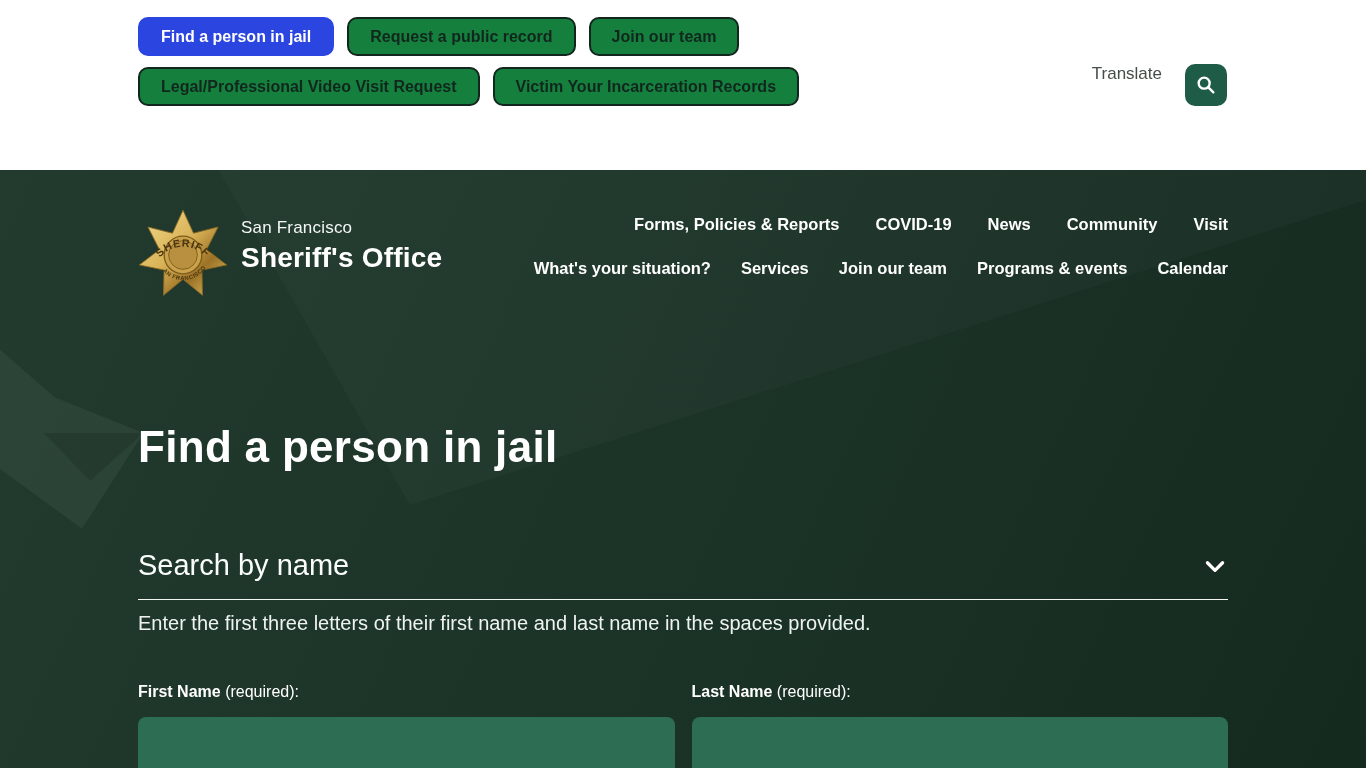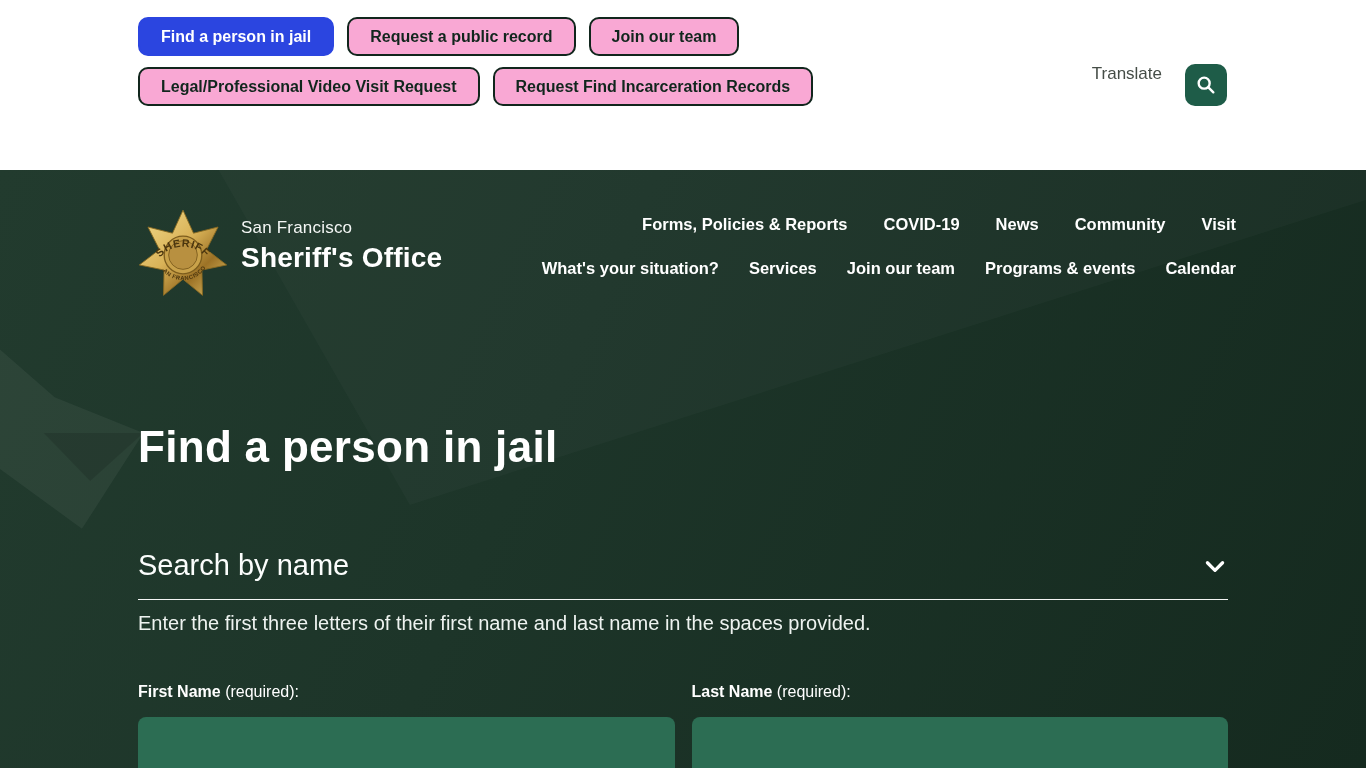--- a/index.html
+++ b/index.html
@@ -4,21 +4,21 @@
 <style>
   * { margin:0; padding:0; box-sizing:border-box; }
   html,body { width:1366px; height:768px; overflow:hidden; background:#fff;
     font-family:"Liberation Sans", sans-serif; }
 
   
   .topbar { position:relative; width:1366px; height:170px; background:#ffffff; }
   .quicklinks { position:absolute; left:138px; top:17px; width:860px;
     display:flex; flex-wrap:wrap; gap:11px 13px; }
   .pill { height:39px; display:inline-flex; align-items:center; padding:0 21px;
-    background:#f9a8d4; border:2px solid #11261d; border-radius:10px;
+    background:#15803d; border:2px solid #11261d; border-radius:10px;
     font-size:16px; font-weight:700; color:#11261d; cursor:pointer; white-space:nowrap; }
   .pill.active { background:#2b45e0; border-color:#2b45e0; color:#ffffff; }
   .utility { position:absolute; right:139px; top:64px; height:42px;
     display:flex; align-items:flex-start; gap:23px; }
   .translate { font-size:17px; color:#454d47; cursor:pointer; }
   .searchbtn { width:42px; height:42px; border:none; border-radius:10px;
     background:#1e5c48; display:flex; align-items:center; justify-content:center; cursor:pointer; }
 
   
   .hero { position:relative; width:1366px; height:598px; overflow:hidden;
@@ -32,21 +32,21 @@
     clip-path:polygon(16% 0%, 100% 0%, 100% 5%, 30% 56%); }
 
   .hero-inner { position:relative; padding:33px 138px 0 138px; }
 
   .brandrow { display:flex; align-items:flex-start; }
   .badge { width:90px; height:104px; flex:0 0 auto; }
   .brandtext { margin-left:13px; padding-top:15px; }
   .brand-city { font-size:17px; font-weight:400; color:#f4f7f5; letter-spacing:.2px; }
   .brand-name { font-size:28px; font-weight:700; margin-top:4px; letter-spacing:.2px; }
 
-  .mainnav { position:absolute; top:45px; right:130px; text-align:right; }
+  .mainnav { position:absolute; top:45px; right:138px; text-align:right; }
   .navrow { display:flex; justify-content:flex-end; }
   .navrow1 { gap:36px; }
   .navrow2 { gap:30px; margin-top:25px; }
   .navlink { font-size:16.5px; color:#ffffff; cursor:pointer; white-space:nowrap; text-decoration:none; }
   .navrow1 .navlink { font-weight:600; }
   .navrow2 .navlink { font-weight:700; }
 
   .page-title { margin-top:115px; font-size:44px; font-weight:700; color:#ffffff; letter-spacing:.3px; }
 
   .section { margin-top:77px; }
@@ -66,21 +66,21 @@
 </style>
 </head>
 <body>
 
 <header class="topbar">
   <nav class="quicklinks">
     <button class="pill active">Find a person in jail</button>
     <button class="pill">Request a public record</button>
     <button class="pill">Join our team</button>
     <button class="pill">Legal/Professional Video Visit Request</button>
-    <button class="pill">Request Find Incarceration Records</button>
+    <button class="pill">Victim Your Incarceration Records</button>
   </nav>
   <div class="utility">
     <span class="translate">Translate</span>
     <button class="searchbtn">
       <span style="display:flex">
         <svg width="22" height="22" viewBox="0 0 24 24" fill="none">
           <circle cx="10" cy="10" r="6" stroke="#ffffff" stroke-width="2.6"></circle>
           <line x1="14.6" y1="14.6" x2="20" y2="20" stroke="#ffffff" stroke-width="2.6" stroke-linecap="round"></line>
         </svg>
       </span>

